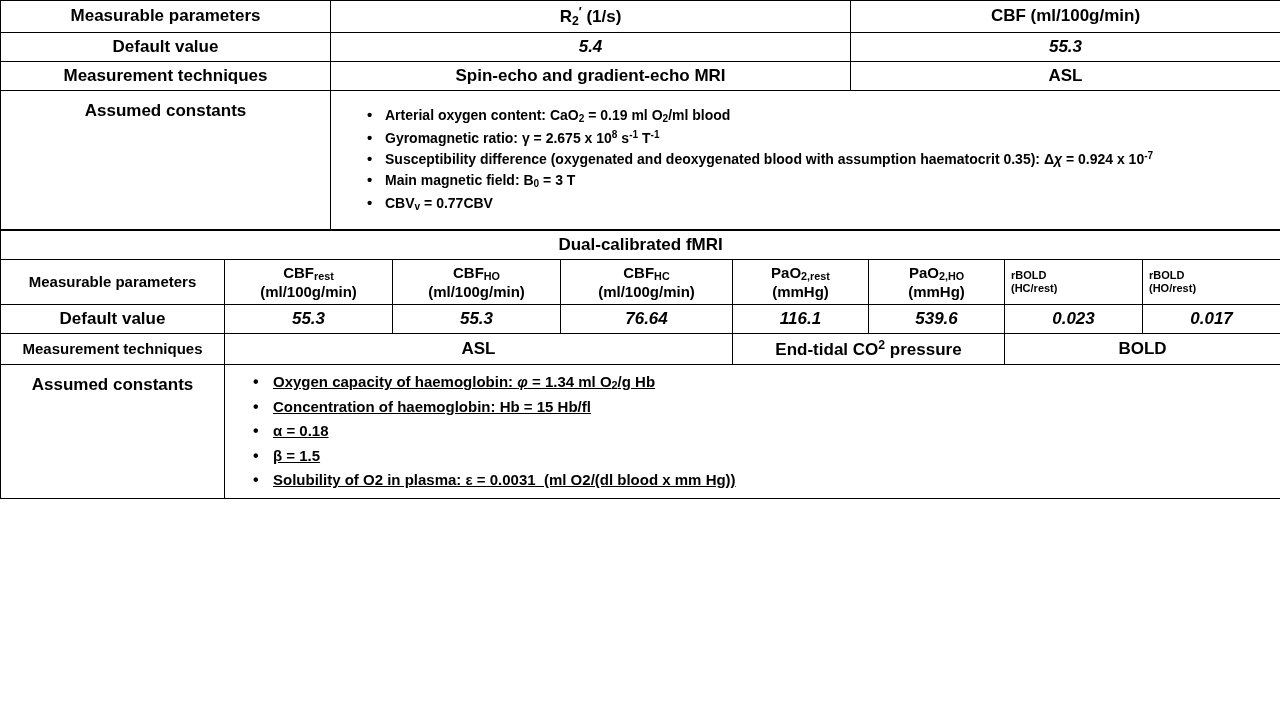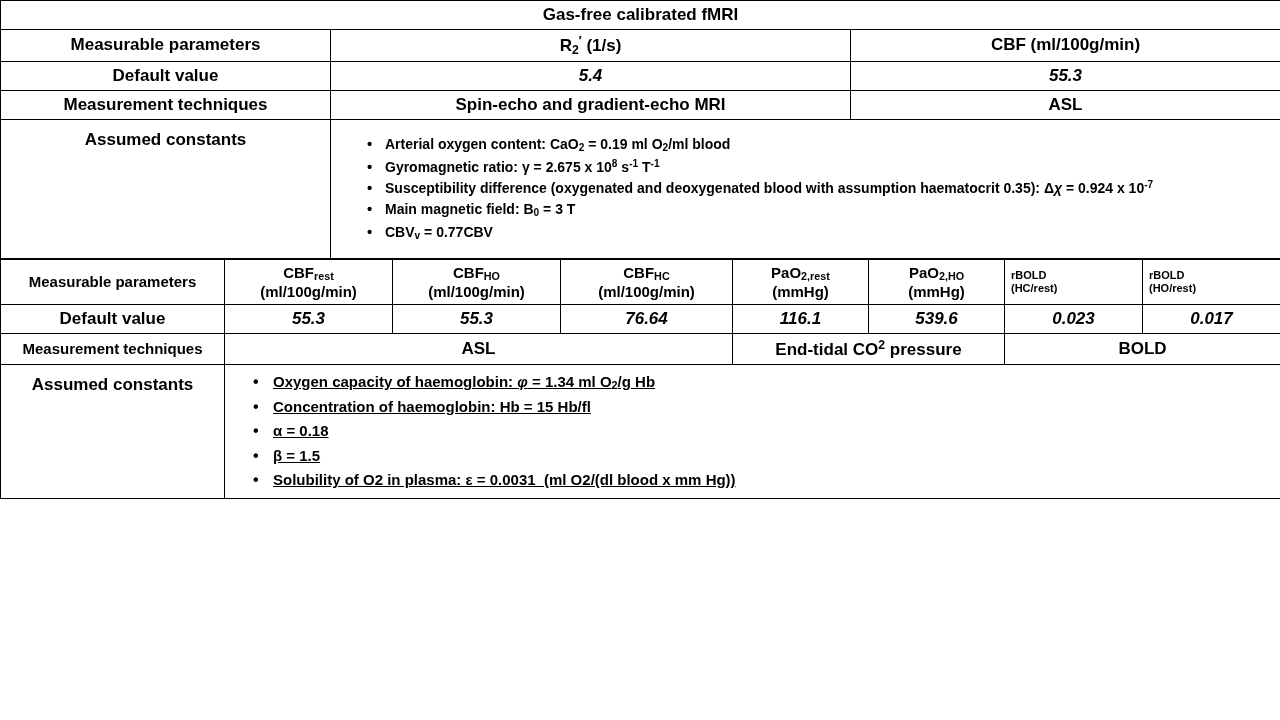--- a/index.html
+++ b/index.html
@@ -79,23 +79,20 @@
 <div class="sheet">
 
   <table class="grid">
     <colgroup>
       <col style="width:330px">
       <col style="width:520px">
       <col style="width:430px">
     </colgroup>
     <tbody>
       <tr>
-        <td colspan="3" class="title-cell">Gas-free calibrated fMRI</td>
-      </tr>
-      <tr>
         <td class="c hdr">Measurable parameters</td>
         <td class="c hdr">
           <span class="nowrap">R<sub>2</sub><sup>′</sup>&nbsp;(1/s)</span>
         </td>
         <td class="c hdr">CBF (ml/100g/min)</td>
       </tr>
       <tr>
         <td class="c hdr">Default value</td>
         <td class="c val">5.4</td>
         <td class="c val">55.3</td>
@@ -125,20 +122,23 @@
       <col style="width:224px">
       <col style="width:168px">
       <col style="width:168px">
       <col style="width:172px">
       <col style="width:136px">
       <col style="width:136px">
       <col style="width:138px">
       <col style="width:138px">
     </colgroup>
     <tbody>
+      <tr>
+        <td colspan="8" class="title-cell">Dual-calibrated fMRI</td>
+      </tr>
       <tr>
         <td class="c small-hdr">Measurable parameters</td>
         <td class="c small-hdr">
           CBF<sub>rest</sub><br>(ml/100g/min)
         </td>
         <td class="c small-hdr">
           CBF<sub>HO</sub><br>(ml/100g/min)
         </td>
         <td class="c small-hdr">
           CBF<sub>HC</sub><br>(ml/100g/min)

